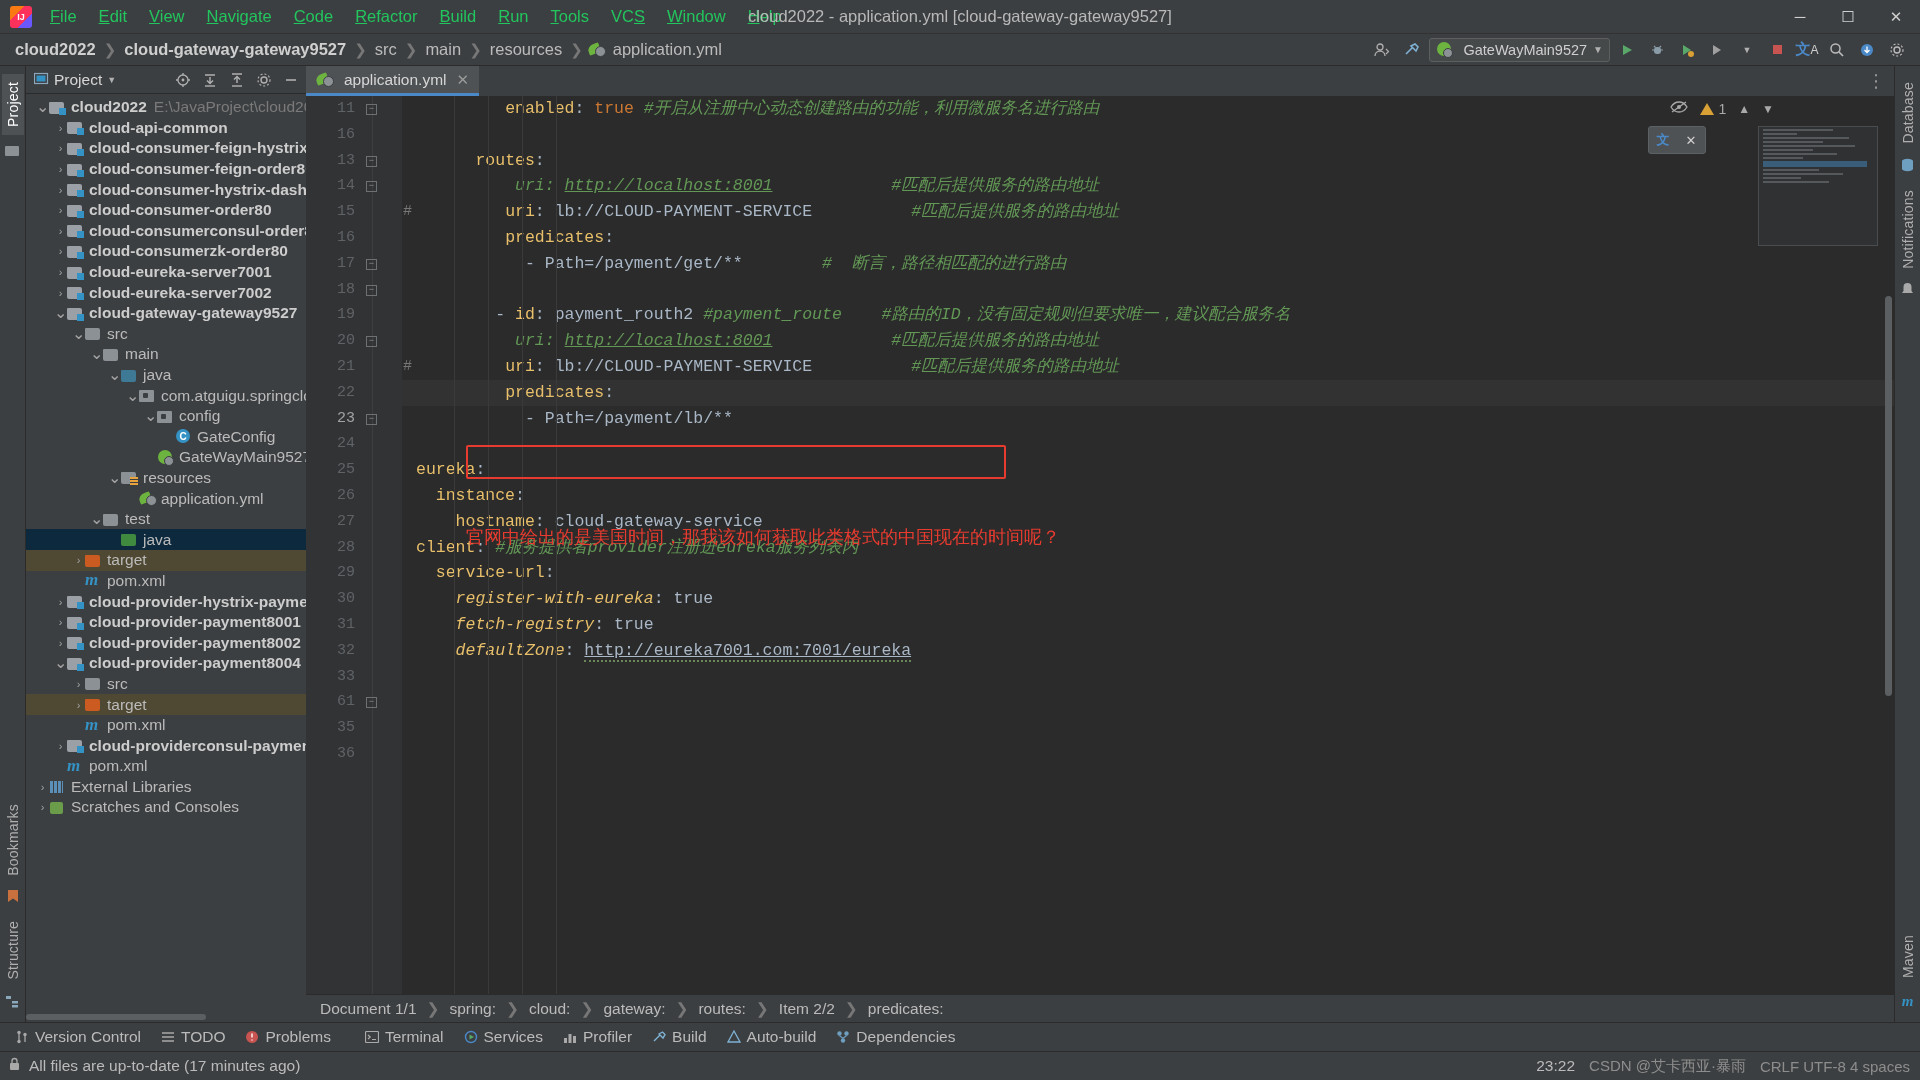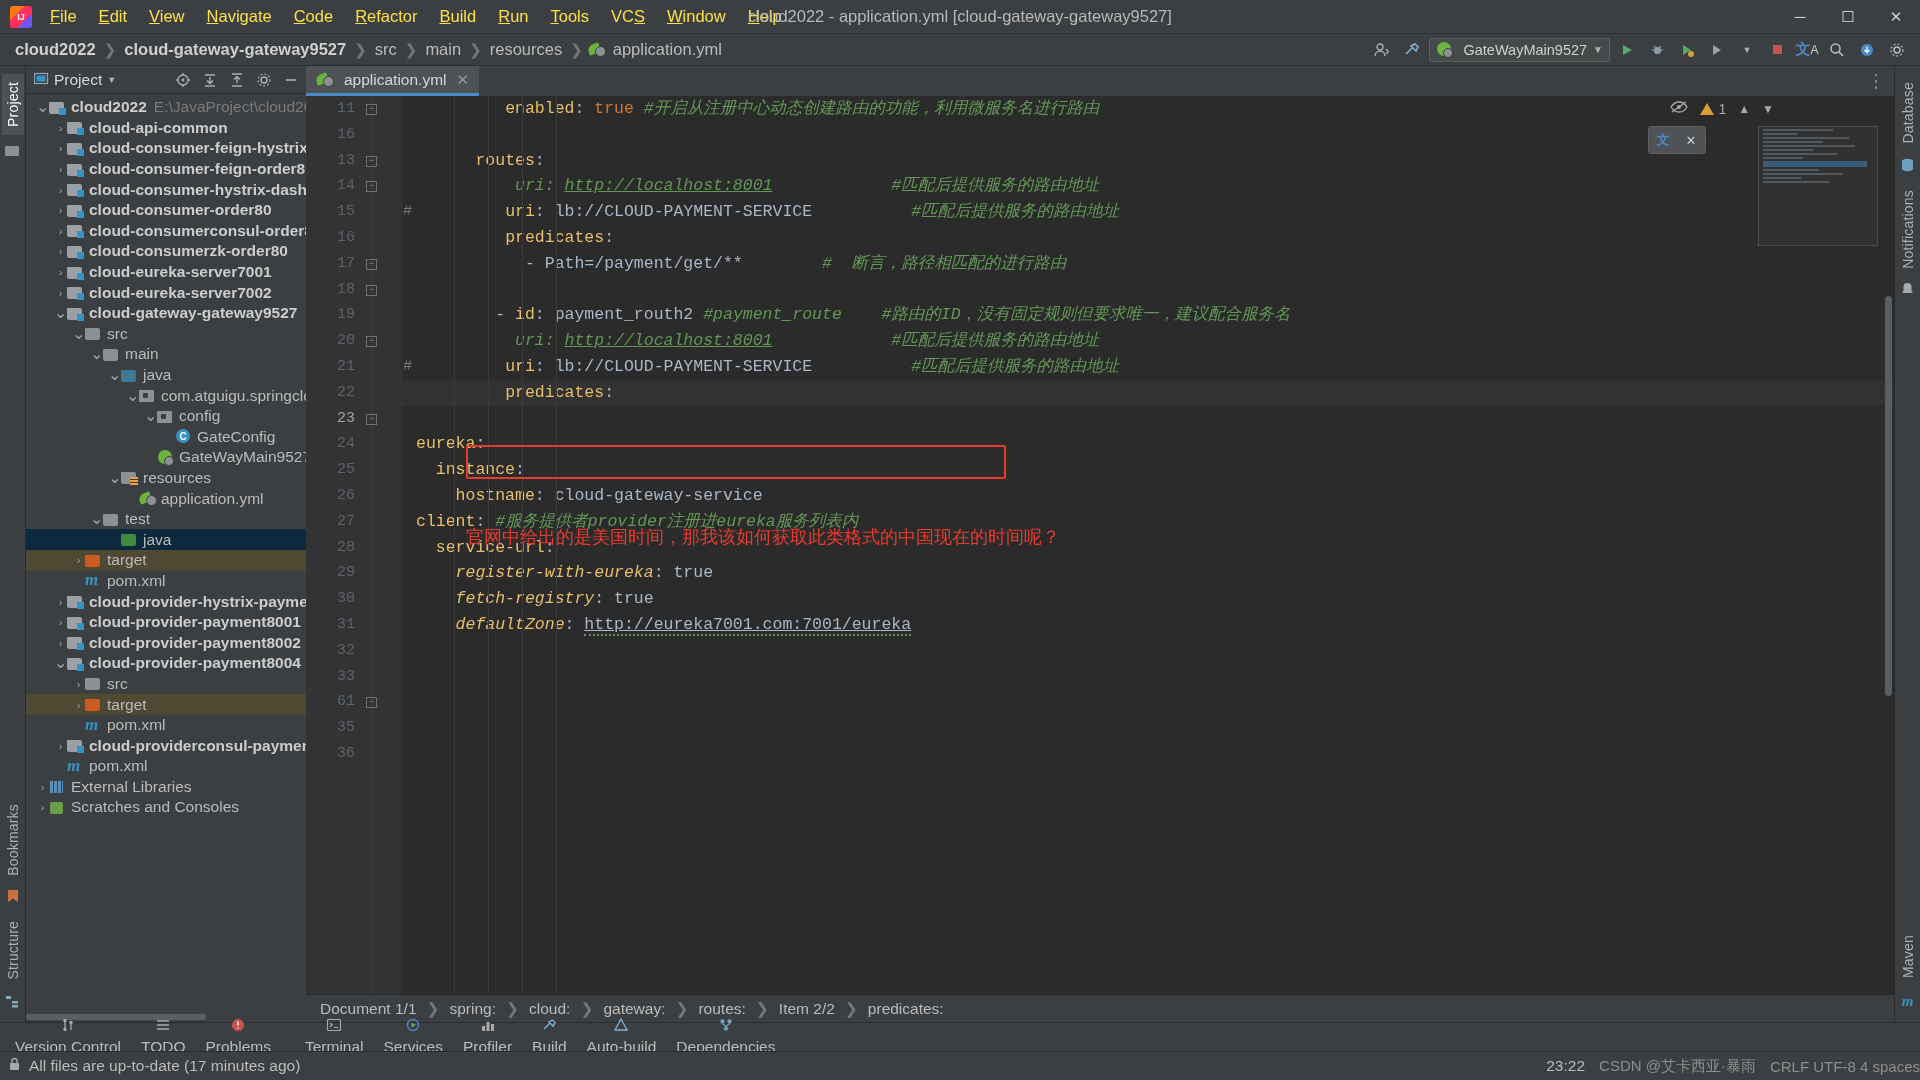--- a/index.html
+++ b/index.html
@@ -21,21 +21,21 @@
     width: 22px; height: 22px; margin: 0 8px 0 10px; border-radius: 3px;
     background: linear-gradient(135deg,#f97a12 0%, #f97a12 33%, #fe315d 33%, #fe315d 66%, #6b57ff 66%);
     position: relative; flex: 0 0 auto;
   }
   .ij-logo::after {
     content: "IJ"; position: absolute; inset: 0; color: #fff; font-size: 9px;
     font-weight: bold; display: flex; align-items: center; justify-content: center;
   }
   .menubar { display: flex; align-items: center; gap: 2px; }
   .menubar .mi {
-    padding: 4px 10px; font-size: 16.5px; color: #fde047; cursor: default; white-space: nowrap;
+    padding: 4px 10px; font-size: 16.5px; color: #22c55e; cursor: default; white-space: nowrap;
   }
   .menubar .mi u { text-decoration: underline; }
   .win-title {
     position: absolute; left: 0; right: 0; text-align: center; font-size: 16.5px;
     color: #b8b8b8; pointer-events: none;
   }
   .winbtns { margin-left: auto; display: flex; z-index: 3; }
   .winbtn { width: 48px; height: 33px; display:flex; align-items:center; justify-content:center; color:#cfcfcf; font-size:15px;}
 
   
@@ -241,29 +241,29 @@
     padding-left: 14px; font-size: 15.5px; color: #bbbbbb; border-top: 1px solid #2b2b2b;
   }
   .docbar .sep { color: #777; margin: 0 6px; }
 
   
   .bottombar {
     position: absolute; left: 0; right: 0; bottom: 29px; height: 29px; background: #3c3f41;
     display: flex; align-items: center; gap: 2px; padding-left: 6px; border-top: 1px solid #2b2b2b;
     font-size: 15.5px;
   }
-  .btool { display: flex; align-items: center; gap: 6px; padding: 3px 9px; color: #bbbbbb; border-radius:3px;flex-direction:column;}
+  .btool { display: flex; align-items: center; gap: 6px; padding: 3px 9px; color: #bbbbbb; border-radius:3px;}
 
   
   .statusbar {
     position: absolute; left: 0; right: 0; bottom: 0; height: 29px; background: #3c3f41;
     display: flex; align-items: center; padding-left: 8px; font-size: 15.5px; color: #bbbbbb;
     border-top: 1px solid #2b2b2b;
   }
-  .status-right { margin-left: auto; display:flex; align-items:center; gap:14px; }
+  .status-right { margin-left: auto; display:flex; align-items:center; gap:14px; padding-right: 10px; }
   .watermark { color: #8d8d8d; font-size: 15px; }
 </style>
 </head>
 <body>
 
 <div class="titlebar">
   <div class="ij-logo"></div>
   <div class="menubar">
     <div class="mi"><u>F</u><span>ile</span></div>
     <div class="mi"><u>E</u>dit</div>
@@ -676,20 +676,21 @@
           <div class="cl">      <span class="k-key">routes</span><span class="k-plain">:</span></div>
           <div class="cl">          <span class="k-cm">uri: </span><span class="k-link">http://localhost:8001</span>            <span class="k-cmz">#匹配后提供服务的路由地址</span></div>
           <div class="cl">         <span class="k-key">uri</span><span class="k-plain">: lb://CLOUD-PAYMENT-SERVICE</span>          <span class="k-cmz">#匹配后提供服务的路由地址</span></div>
           <div class="cl">         <span class="k-key">predicates</span><span class="k-plain">:</span></div>
           <div class="cl">           <span class="k-plain">- Path=/payment/get/**</span>        <span class="k-cmz">#  断言，路径相匹配的进行路由</span></div>
           <div class="cl">&nbsp;</div>
           <div class="cl">        <span class="k-dash">- </span><span class="k-key">id</span><span class="k-plain">: payment_routh2 </span><span class="k-cm">#payment_route</span>    <span class="k-cmz">#路由的ID，没有固定规则但要求唯一，建议配合服务名</span></div>
           <div class="cl">          <span class="k-cm">uri: </span><span class="k-link">http://localhost:8001</span>            <span class="k-cmz">#匹配后提供服务的路由地址</span></div>
           <div class="cl">         <span class="k-key">uri</span><span class="k-plain">: lb://CLOUD-PAYMENT-SERVICE</span>          <span class="k-cmz">#匹配后提供服务的路由地址</span></div>
           <div class="cl hl">         <span class="k-key">predicates</span><span class="k-plain">:</span></div>
+          <div class="cl">           <span class="k-plain">- Path=/payment/lb/**</span></div>
           <div class="cl">&nbsp;</div>
           <div class="cl"><span class="k-key">eureka</span><span class="k-plain">:</span></div>
           <div class="cl">  <span class="k-key">instance</span><span class="k-plain">:</span></div>
           <div class="cl">    <span class="k-key">hostname</span><span class="k-plain">: cloud-gateway-service</span></div>
           <div class="cl"><span class="k-key">client</span><span class="k-plain">: </span><span class="k-cmz">#服务提供者provider注册进eureka服务列表内</span></div>
           <div class="cl">  <span class="k-key">service-url</span><span class="k-plain">:</span></div>
           <div class="cl">    <span class="k-keyi">register-with-eureka</span><span class="k-plain">: true</span></div>
           <div class="cl">    <span class="k-keyi">fetch-registry</span><span class="k-plain">: true</span></div>
           <div class="cl">    <span class="k-keyi">defaultZone</span><span class="k-plain">: </span><span class="k-link2 wavy">http://eureka7001.com:7001/eureka</span></div>
           <div class="cl">&nbsp;</div>

